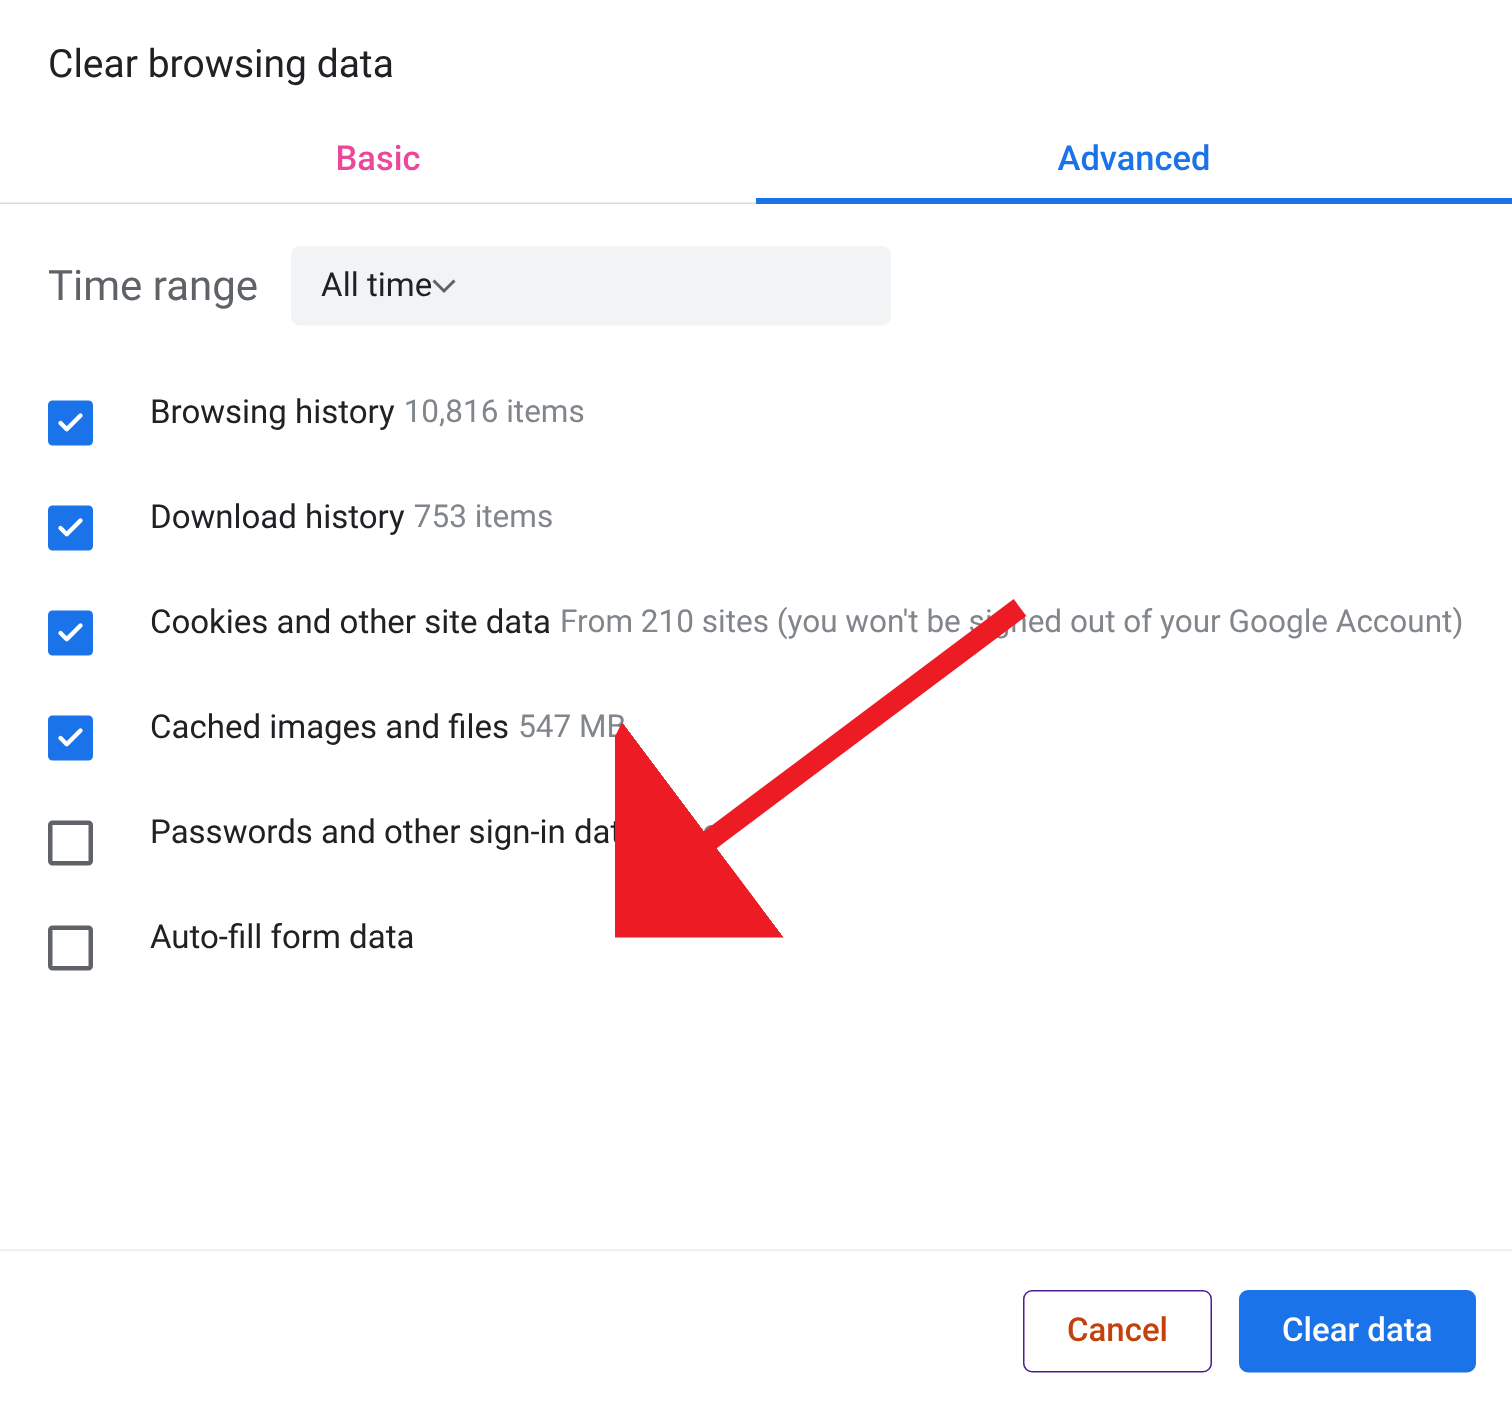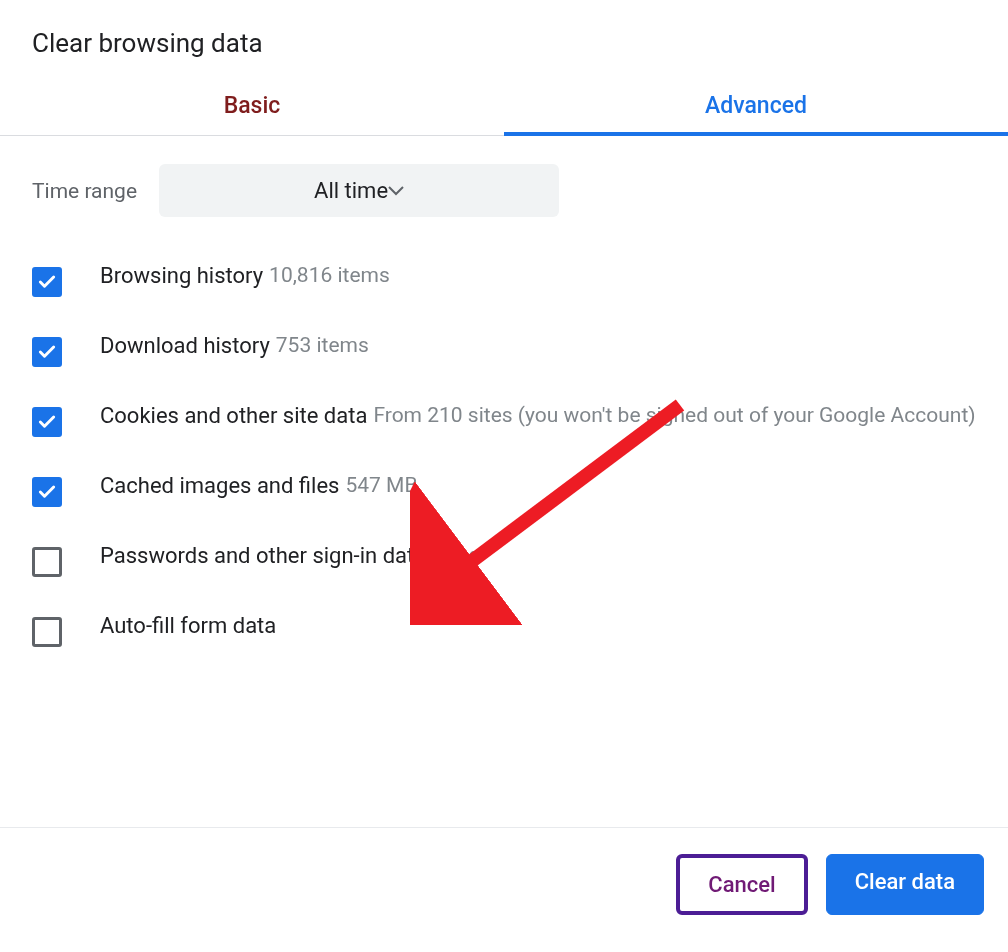--- a/index.html
+++ b/index.html
@@ -24,21 +24,21 @@
     .tabs {
       display: flex;
       border-bottom: 1px solid #dadce0;
     }
     .tab {
       flex: 1;
       text-align: center;
       padding: 16px 0 16px 0;
       font-size: 23px;
       font-weight: 500;
-      color: #7f1d1d;
+      color: #ec4899;
       cursor: pointer;
       position: relative;
     }
     .tab.active {
       color: #1a73e8;
     }
     .tab.active::after {
       content: "";
       position: absolute;
       left: 0;
@@ -47,27 +47,27 @@
       height: 4px;
       background: #1a73e8;
     }
     .time-range-row {
       display: flex;
       align-items: center;
       gap: 22px;
       padding: 28px 32px 18px 32px;
     }
     .time-range-label {
-      font-size: 21px;
+      font-size: 28px;
       color: #5f6368;
     }
     .select {
       display: flex;
       align-items: center;
-      justify-content: center;
+      justify-content: flex-start;
       background: #f1f3f4;
       border-radius: 6px;
       padding: 14px 20px;
       width: 400px;
       cursor: pointer;
     }
     .select-value {
       font-size: 22px;
       color: #202124;
     }
@@ -135,22 +135,22 @@
     }
     .btn {
       font-size: 22px;
       font-weight: 500;
       padding: 14px 28px;
       border-radius: 6px;
       cursor: pointer;
     }
     .btn.cancel {
       background: #fff;
-      color: #701a75;
-      border: 4px solid #4c1d95;
+      color: #c2410c;
+      border: 1px solid #4c1d95;
     }
     .btn.primary {
       background: #1a73e8;
       color: #fff;
       border: 1px solid #1a73e8;
     }
     .arrow-annotation {
       position: absolute;
       left: 410px;
       top: 395px;

